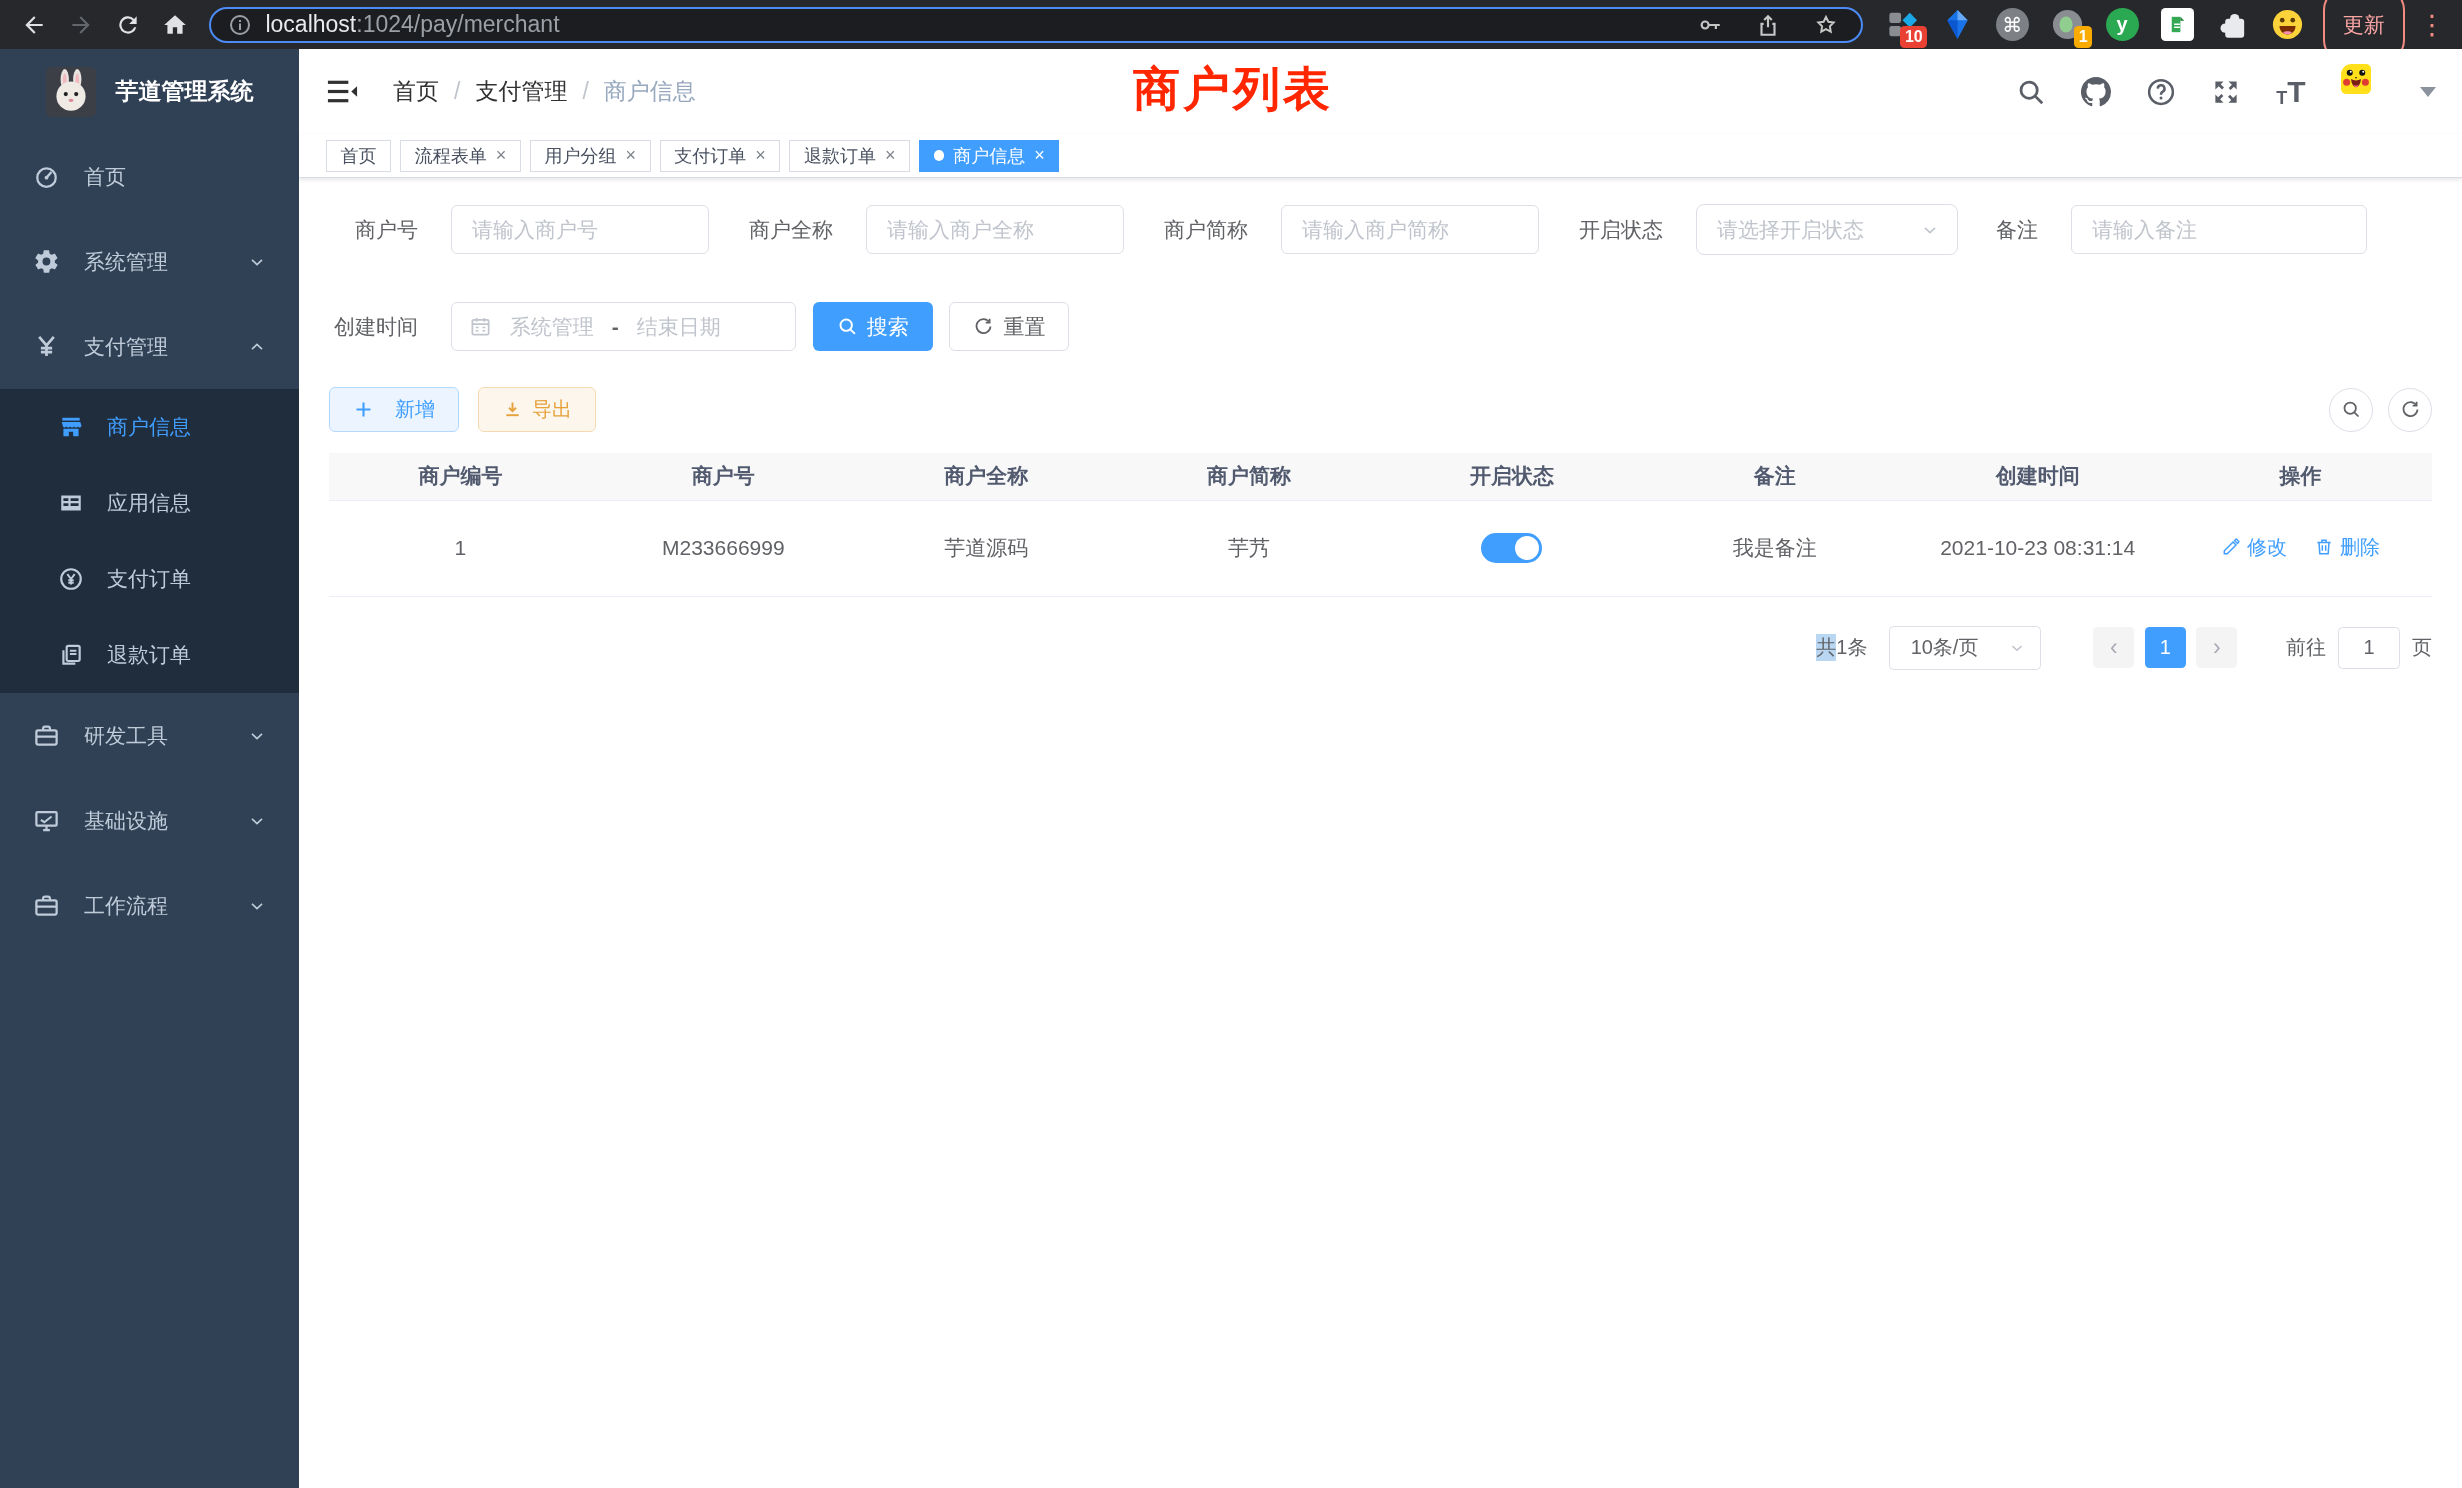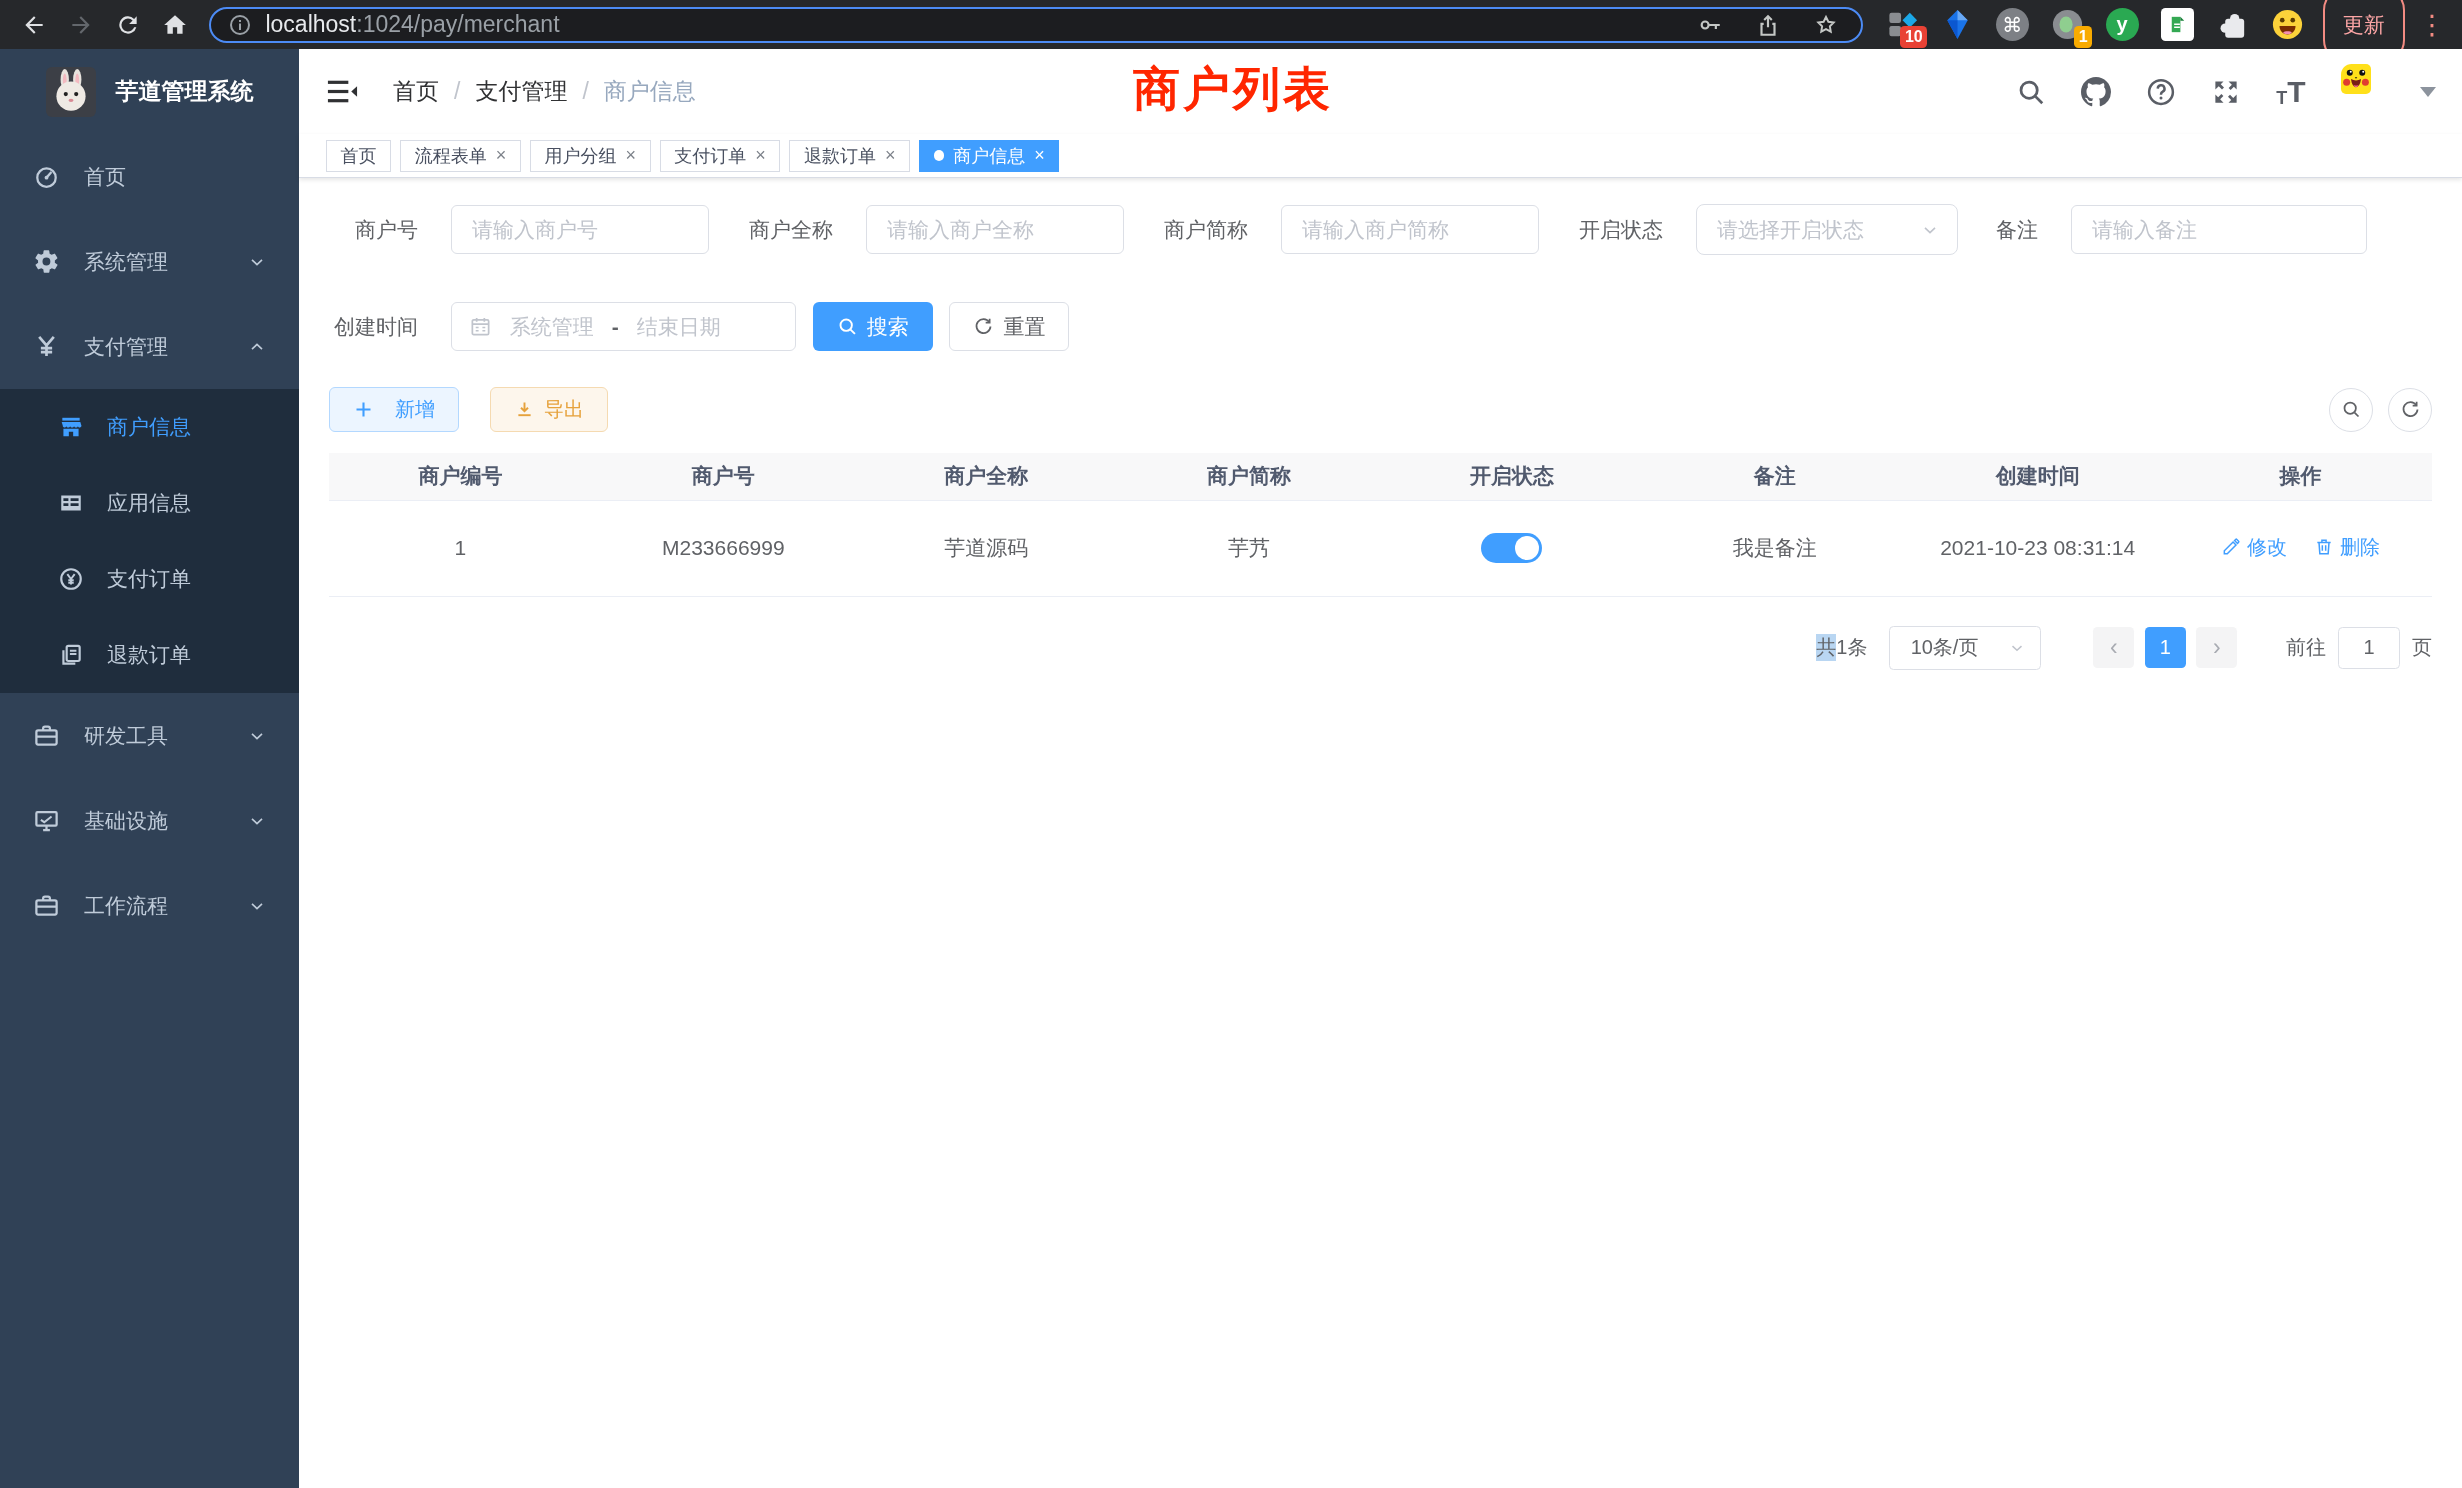--- a/index.html
+++ b/index.html
@@ -83,21 +83,21 @@
   .date-range .cal { width: 23px; height: 23px; color: #c0c4cc; flex-shrink: 0; }
   .date-range .sep { color: #606266; font-weight: bold; }
   .btn { height: 49px; border-radius: 6px; font-size: 21px; display: inline-flex; align-items: center; justify-content: center; gap: 9px; padding: 0 23px; border: 1.5px solid transparent; cursor: pointer; font-family: inherit; white-space: nowrap; }
   .btn svg { width: 21px; height: 21px; }
   .btn-primary { background: #409eff; color: #fff; }
   .btn-plain { background: #fff; border-color: #dcdfe6; color: #606266; margin-left: 16.7px; }
   .btn-primary { margin-left: 16.7px; }
 
   .toolbar { display: flex; align-items: center; margin-bottom: 21px; }
   .btn-add { height: 45px; font-size: 20px; background: #ecf5ff; border-color: #b3d8ff; color: #409eff; border-radius: 6px; gap: 21px; }
-  .btn-export { height: 45px; font-size: 20px; background: #fdf6ec; border-color: #f5dab1; color: #e6a23c; border-radius: 6px; margin-left: 31px; }
+  .btn-export { height: 45px; font-size: 20px; background: #fdf6ec; border-color: #f5dab1; color: #e6a23c; border-radius: 6px; margin-left: 19px; }
   .toolbar-right { margin-left: auto; display: flex; gap: 15px; }
   .circle-btn { width: 44px; height: 44px; border: 1.5px solid #dcdfe6; border-radius: 50%; background: #fff; display: flex; align-items: center; justify-content: center; color: #606266; cursor: pointer; }
   .circle-btn svg { width: 21px; height: 21px; }
 
   table.data-table { width: 100%; border-collapse: collapse; table-layout: fixed; }
   .data-table th { background: #f8f8f9; height: 47px; font-size: 21px; color: #515a6e; font-weight: 700; text-align: center; border-bottom: 1.5px solid #ebeef5; }
   .data-table td { height: 96px; font-size: 21px; color: #606266; text-align: center; border-bottom: 1.5px solid #ebeef5; background: #fff; }
   .toggle { width: 61px; height: 30px; border-radius: 15px; background: #409eff; position: relative; display: inline-block; cursor: pointer; vertical-align: middle; }
   .toggle::after { content: ""; position: absolute; right: 3px; top: 3px; width: 24px; height: 24px; border-radius: 50%; background: #fff; }
   .op-link { color: #409eff; font-size: 20px; display: inline-flex; align-items: center; gap: 6px; margin: 0 10.6px; cursor: pointer; }

